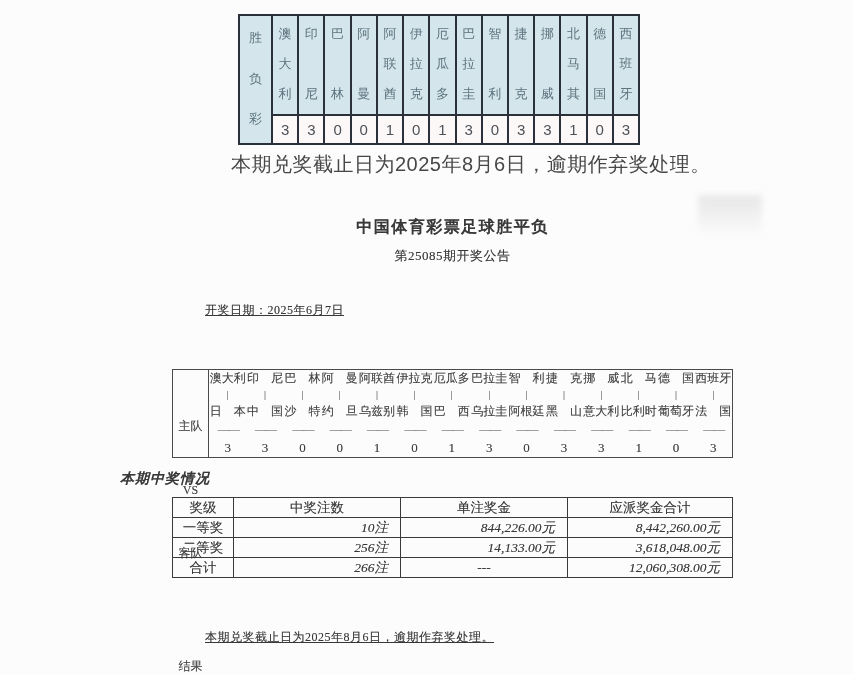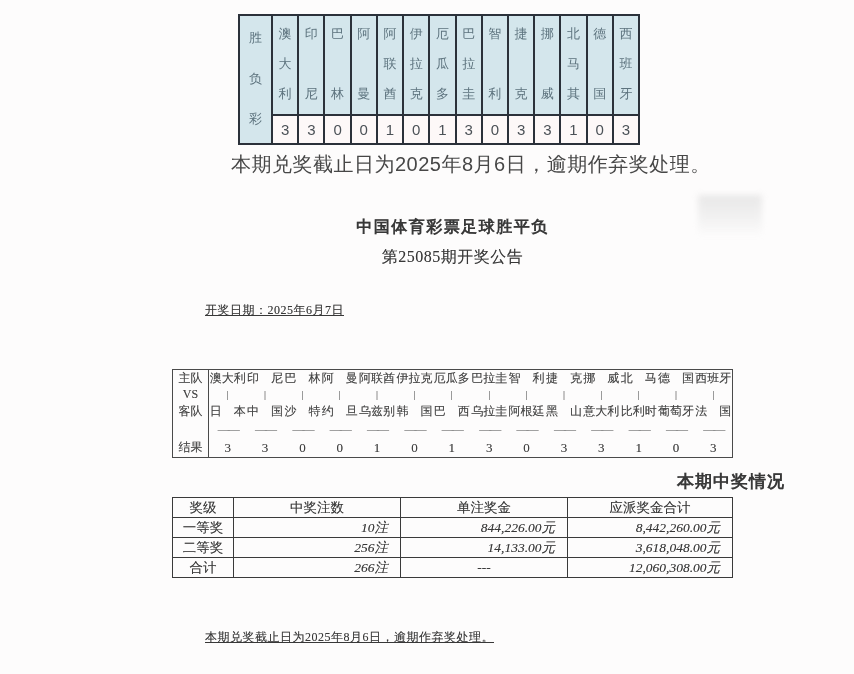--- a/index.html
+++ b/index.html
@@ -45,49 +45,49 @@
     position:absolute;left:698px;top:195px;width:64px;height:42px;
     background:linear-gradient(180deg,#c6c6c6 0%,#e9e9e9 70%,rgba(233,233,233,0) 100%);
     opacity:0.38;filter:blur(3px);
   }
   .doc-title{
     position:absolute;left:120px;top:217px;width:665px;text-align:center;
     font-size:16px;font-weight:700;letter-spacing:1.5px;
   }
   .doc-subtitle{
     position:absolute;left:120px;top:247px;width:665px;text-align:center;
-    font-size:16px;letter-spacing:0.5px;
+    font-size:13px;letter-spacing:0.5px;
   }
   .doc-line{position:absolute;left:205px;white-space:nowrap;font-size:12px;letter-spacing:0.5px;text-decoration:underline;}
   .line-date{top:302px;}
   .line-sales{top:329px;}
   .line-rollover{top:597px;}
   .line-deadline{top:629px;}
   
   .match-table{
     position:absolute;left:172px;top:369px;width:561px;height:89px;
     box-sizing:border-box;border:1.5px solid #4a4a4a;display:flex;
     font-size:12px;color:#454545;
   }
   .mt-labels{
     width:36px;flex:none;border-right:1.5px solid #4a4a4a;box-sizing:border-box;
     display:flex;flex-direction:column;
   }
-  .mt-labels div{display:flex;align-items:center;justify-content:center;}
+  .mt-labels div{display:flex;align-items:center;justify-content:center;margin-top:48px;}
   .mt-r1{height:17px;} .mt-r2{height:14px;text-align:center;} .mt-r3{height:20px;} .mt-r4{height:17px;} .mt-r5{height:19px;}
   .mt-cols{flex:1;display:flex;}
   .mt-col{flex:1;display:flex;flex-direction:column;align-items:center;}
   .mt-col div{display:flex;align-items:center;justify-content:center;white-space:nowrap;}
   .mt-vs{font-size:10px;color:#666;}
   .mt-dash{color:#8f8f8f;letter-spacing:-2px;font-size:12px;}
   .mt-res{font-size:13px;color:#3f3f3f;}
   
   .prize-title{
-    position:absolute;left:120px;top:470px;width:665px;text-align:right;
-    font-size:17px;font-weight:700;letter-spacing:1px;
+    position:absolute;left:120px;top:470px;width:665px;text-align:left;
+    font-size:14px;font-weight:700;letter-spacing:1px;font-style:italic;
   }
   table.prize{
     position:absolute;left:172px;top:497px;width:560px;
     border-collapse:collapse;table-layout:fixed;
     font-size:13.5px;color:#383838;
   }
   table.prize td{
     border:1.6px solid #3a3a3a;height:20px;padding:0 10px 0 4px;
     box-sizing:border-box;white-space:nowrap;overflow:hidden;
   }

